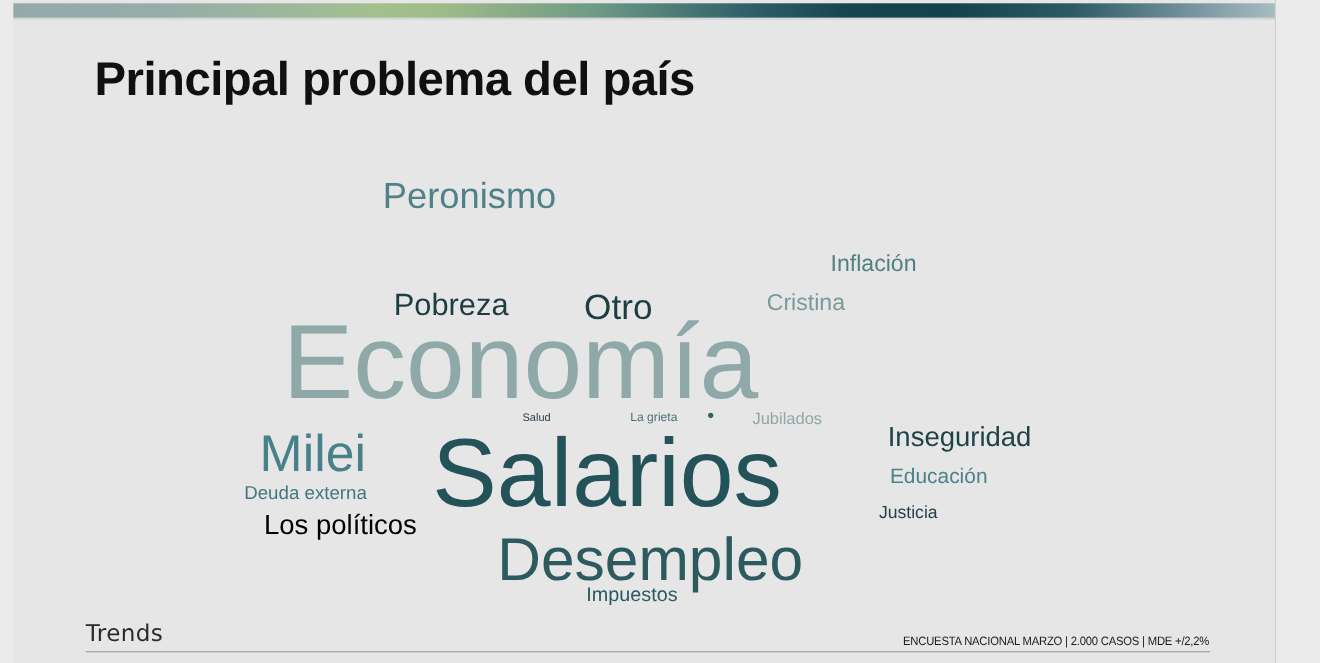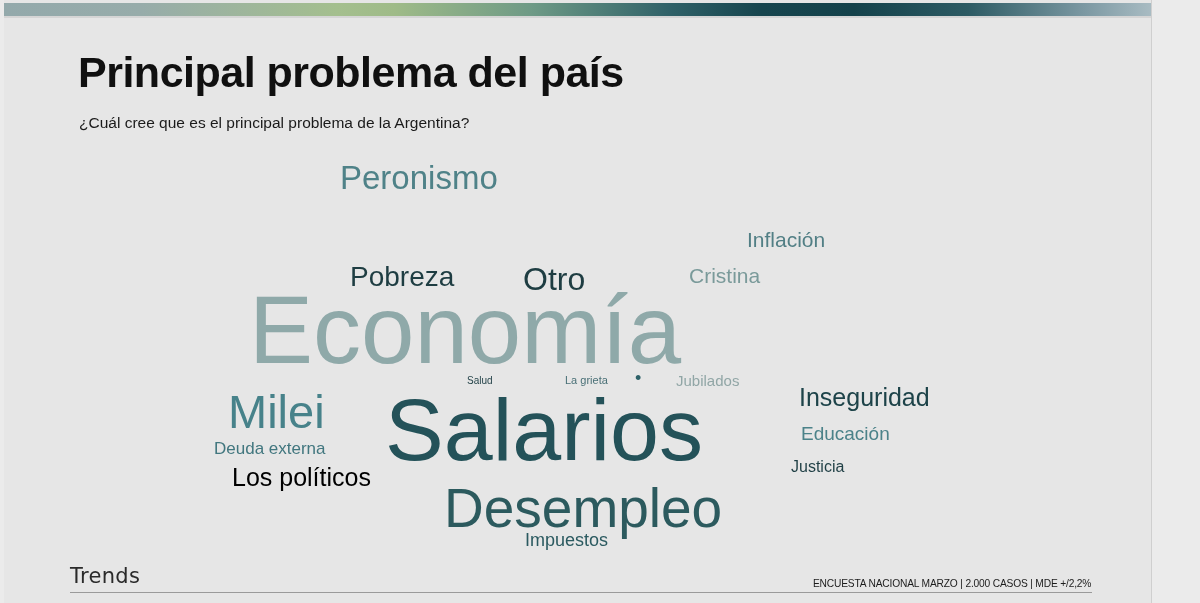--- a/index.html
+++ b/index.html
@@ -10,21 +10,21 @@
   body {
     width: 1200px;
     height: 603px;
     overflow: hidden;
     font-family: "Liberation Sans", sans-serif;
   }
 
   
   #slide {
     position: absolute;
-    left: 4px;
+    left: 12px;
     top: 0;
     width: 1148px;
     height: 603px;
     background: #e6e6e6;
     border-right: 1px solid #cfcfcf;
     box-sizing: border-box;
     overflow: hidden;
   }
 
   
@@ -125,21 +125,20 @@
 </style>
 </head>
 <body>
 
 <div id="slide">
 
   <div id="topbar"></div>
   <div id="topbar-shadow"></div>
 
   <div id="title">Principal problema del país</div>
-  <div id="subtitle">¿Cuál cree que es el principal problema de la Argentina?</div>
 
   <div id="cloud">
       <div class="w" style="left: 245px; top: 282px; font-size: 96px; color: rgb(143, 169, 169);">Economía</div>
       <div class="w" style="left: 381px; top: 386px; font-size: 88px; color: rgb(36, 82, 89); text-align: center;">Salarios</div>
       <div class="w" style="left: 440px; top: 481px; font-size: 55px; color: rgb(44, 90, 94);">Desempleo</div>
       <div class="w" style="left: 224px; top: 388px; font-size: 47px; color: rgb(71, 130, 138);">Milei</div>
       <div class="w" style="left: 336px; top: 161px; font-size: 33px; color: rgb(79, 130, 136);">Peronismo</div>
       <div class="w" style="left: 346px; top: 263px; font-size: 28px; color: rgb(30, 61, 66);">Pobreza</div>
       <div class="w" style="left: 519px; top: 263px; font-size: 32px; color: rgb(30, 61, 66);">Otro</div>
       <div class="w" style="left: 795px; top: 385px; font-size: 25px; color: rgb(29, 67, 73);">Inseguridad</div>

